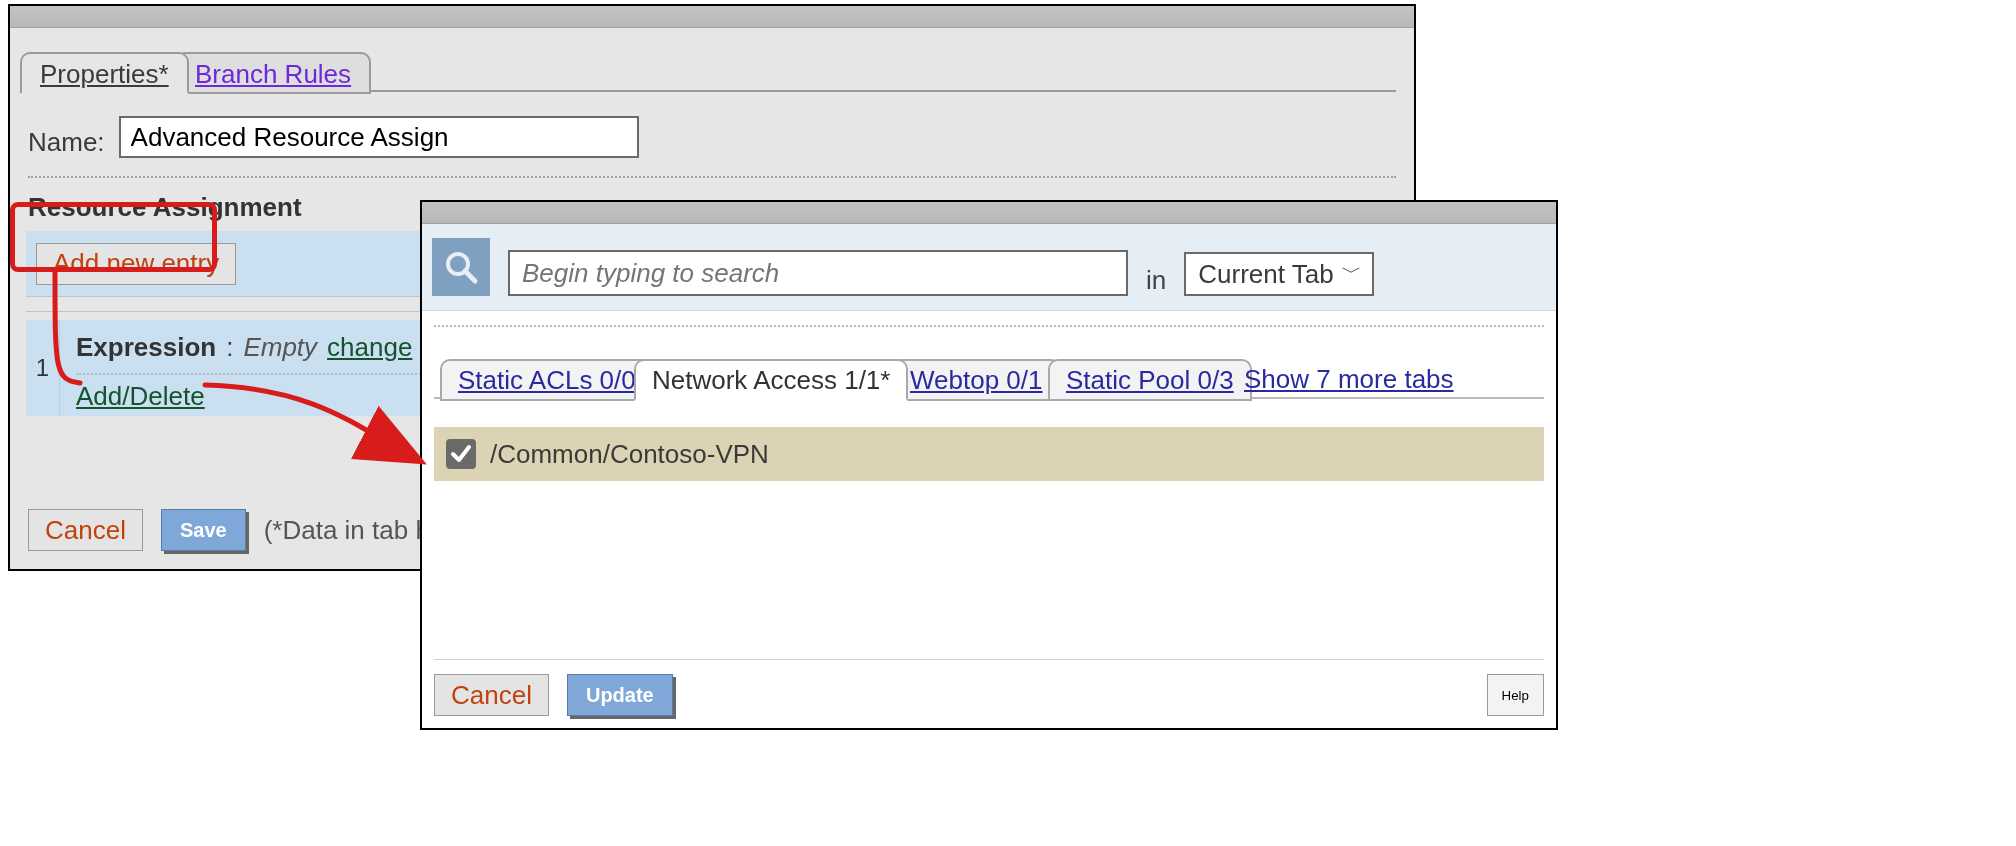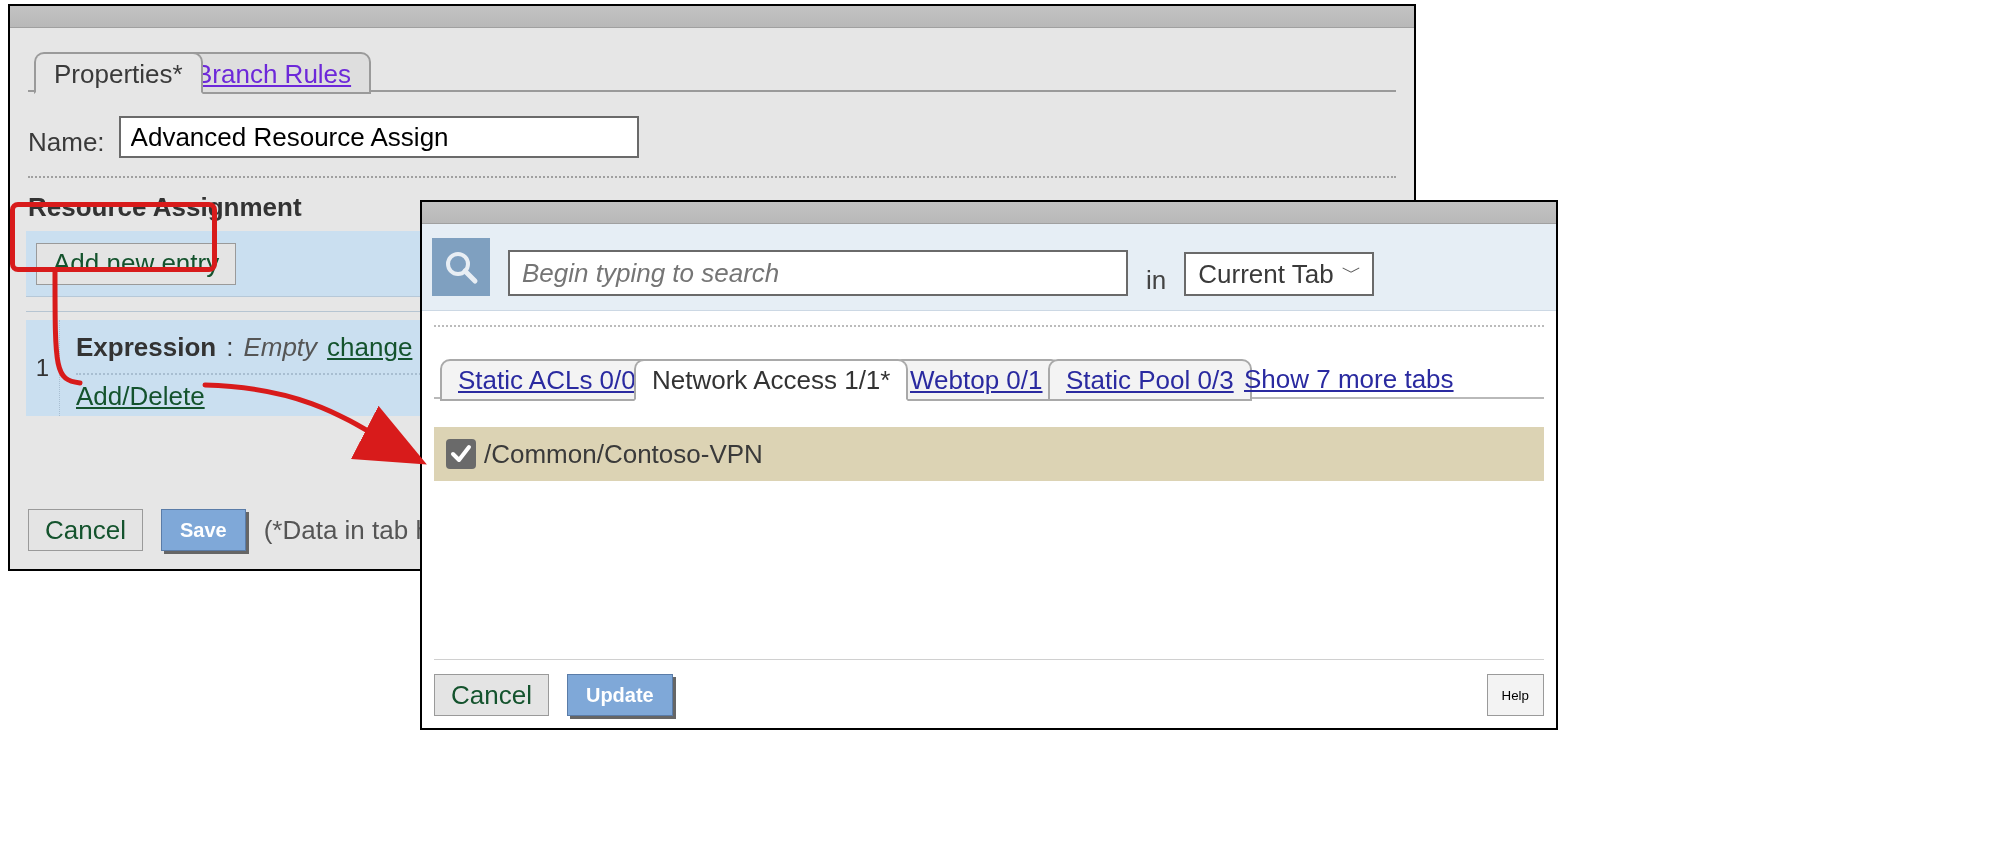--- a/index.html
+++ b/index.html
@@ -100,21 +100,21 @@
     z-index: 5;
   }
   .btn-gray {
     display: inline-flex; align-items: center;
     height: 42px;
     background: #e4e4e4;
     border: 1px solid #9a9a9a;
     padding: 0 16px;
     cursor: pointer;
     font-size: 26px;
-    color: #14532d;
+    color: #c2410c;
   }
   .btn-primary {
     display: inline-flex; align-items: center; justify-content: center;
     height: 42px;
     background: #7fa8d8;
     border: 1px solid #5a7ca8;
     box-shadow: 3px 3px 0 #666;
     padding: 0 18px;
     color: #fff;
     font-weight: 700;
@@ -224,21 +224,21 @@
     position: absolute; bottom: 10px;
     color: #2a2aa0; text-decoration: underline; cursor: pointer;
   }
 
   .list-area { margin: 22px 12px 0 12px; }
   .beige-row {
     background: #dcd3b4;
     height: 54px;
     display: flex; align-items: center;
     padding-left: 12px;
-    gap: 8px;
+    gap: 14px;
   }
   .chk {
     width: 30px; height: 30px;
     background: #6a6a6a;
     border-radius: 4px;
     display: flex; align-items: center; justify-content: center;
   }
 
   .front-footer {
     position: absolute;
@@ -267,21 +267,21 @@
   }
 </style>
 </head>
 <body>
 
 <div class="win-back">
   <div class="titlebar"></div>
 
   <div class="tabs-row">
     <div class="tabs-rule"></div>
-    <div class="tab active" style="left:24px;">
+    <div class="tab active" style="left:10px;text-decoration:underline;">
       <span class="tablabel">Properties*</span>
     </div>
     <div class="tab inactive" style="left:165px;">
       <span class="tablabel">Branch Rules</span>
     </div>
   </div>
 
   <div class="name-row">
     <span>Name:</span>
     <input class="text-input" value="Advanced Resource Assign" style="">

